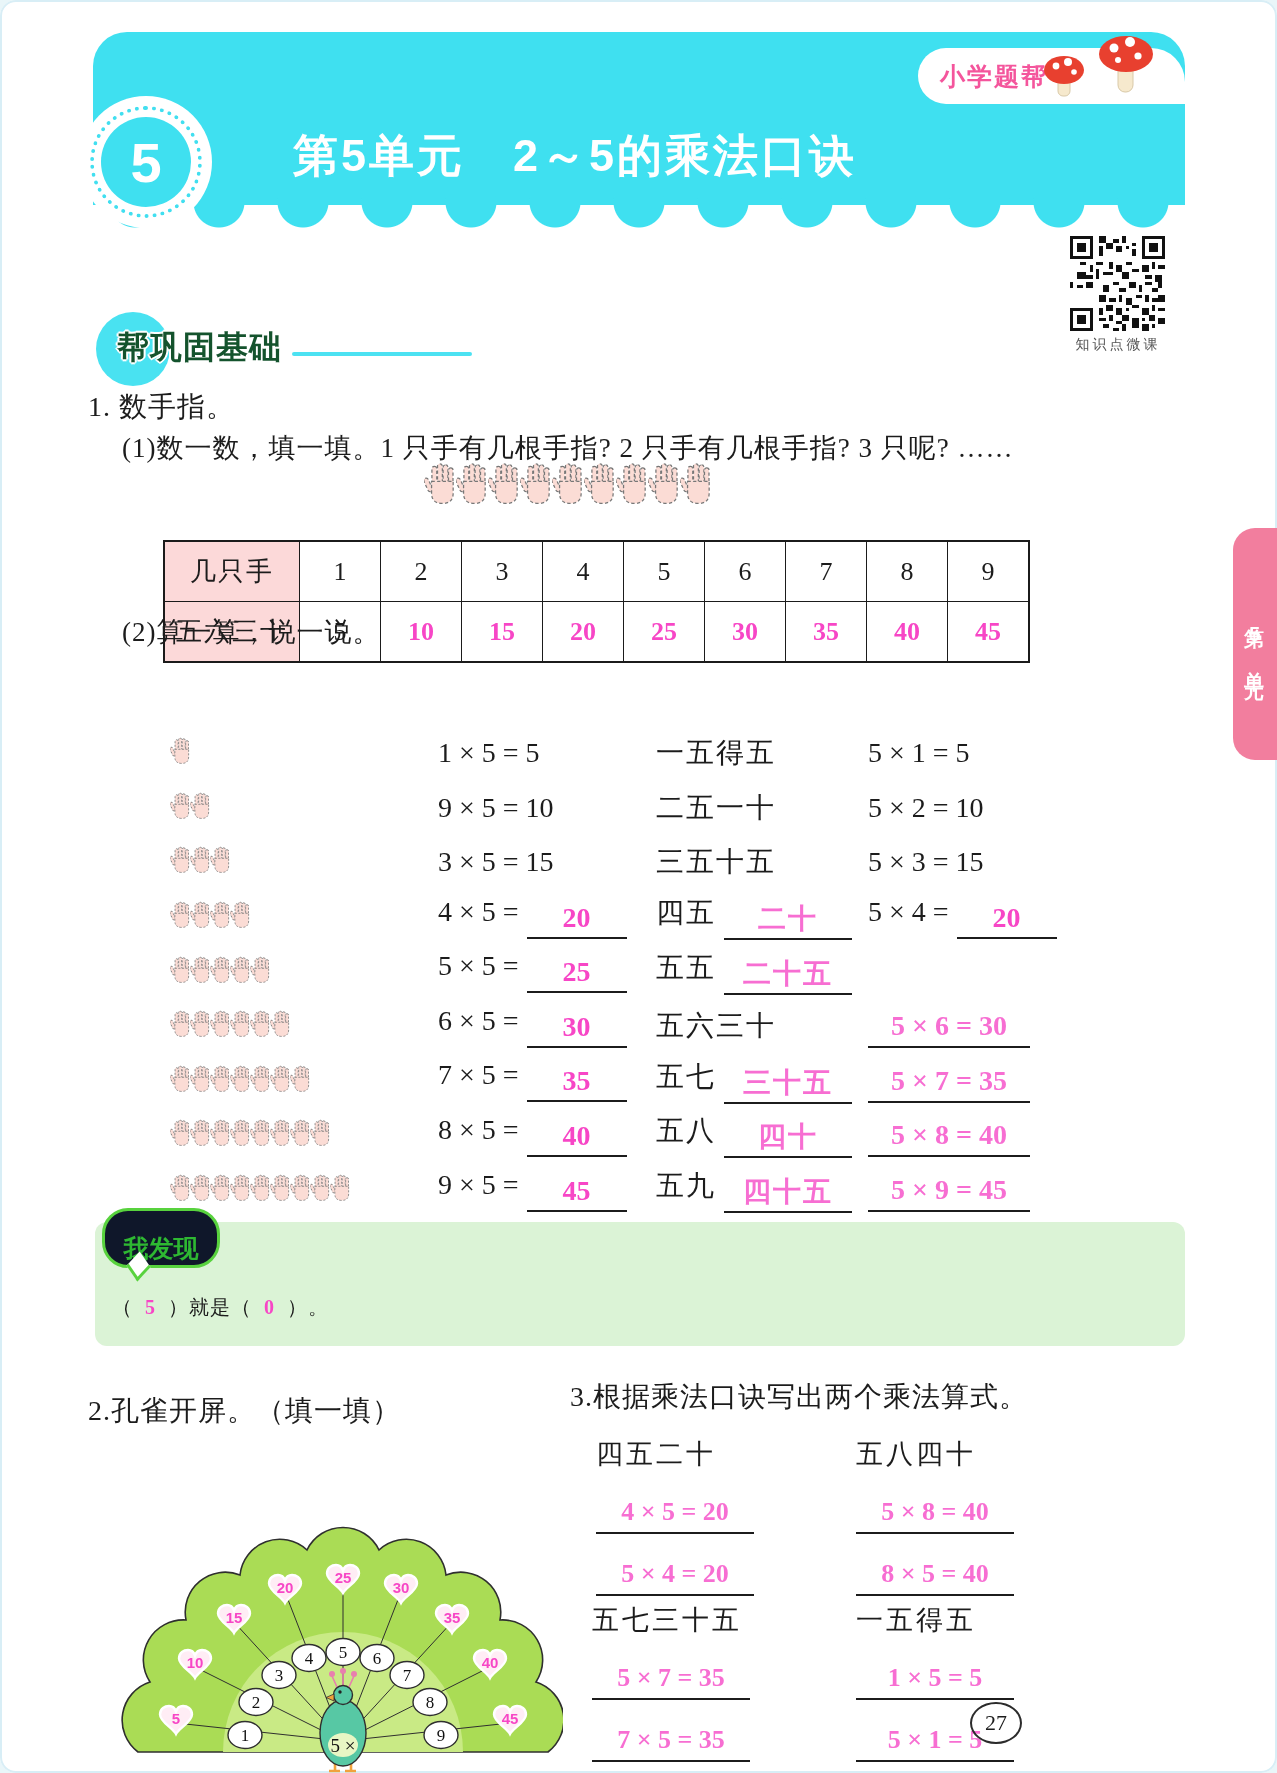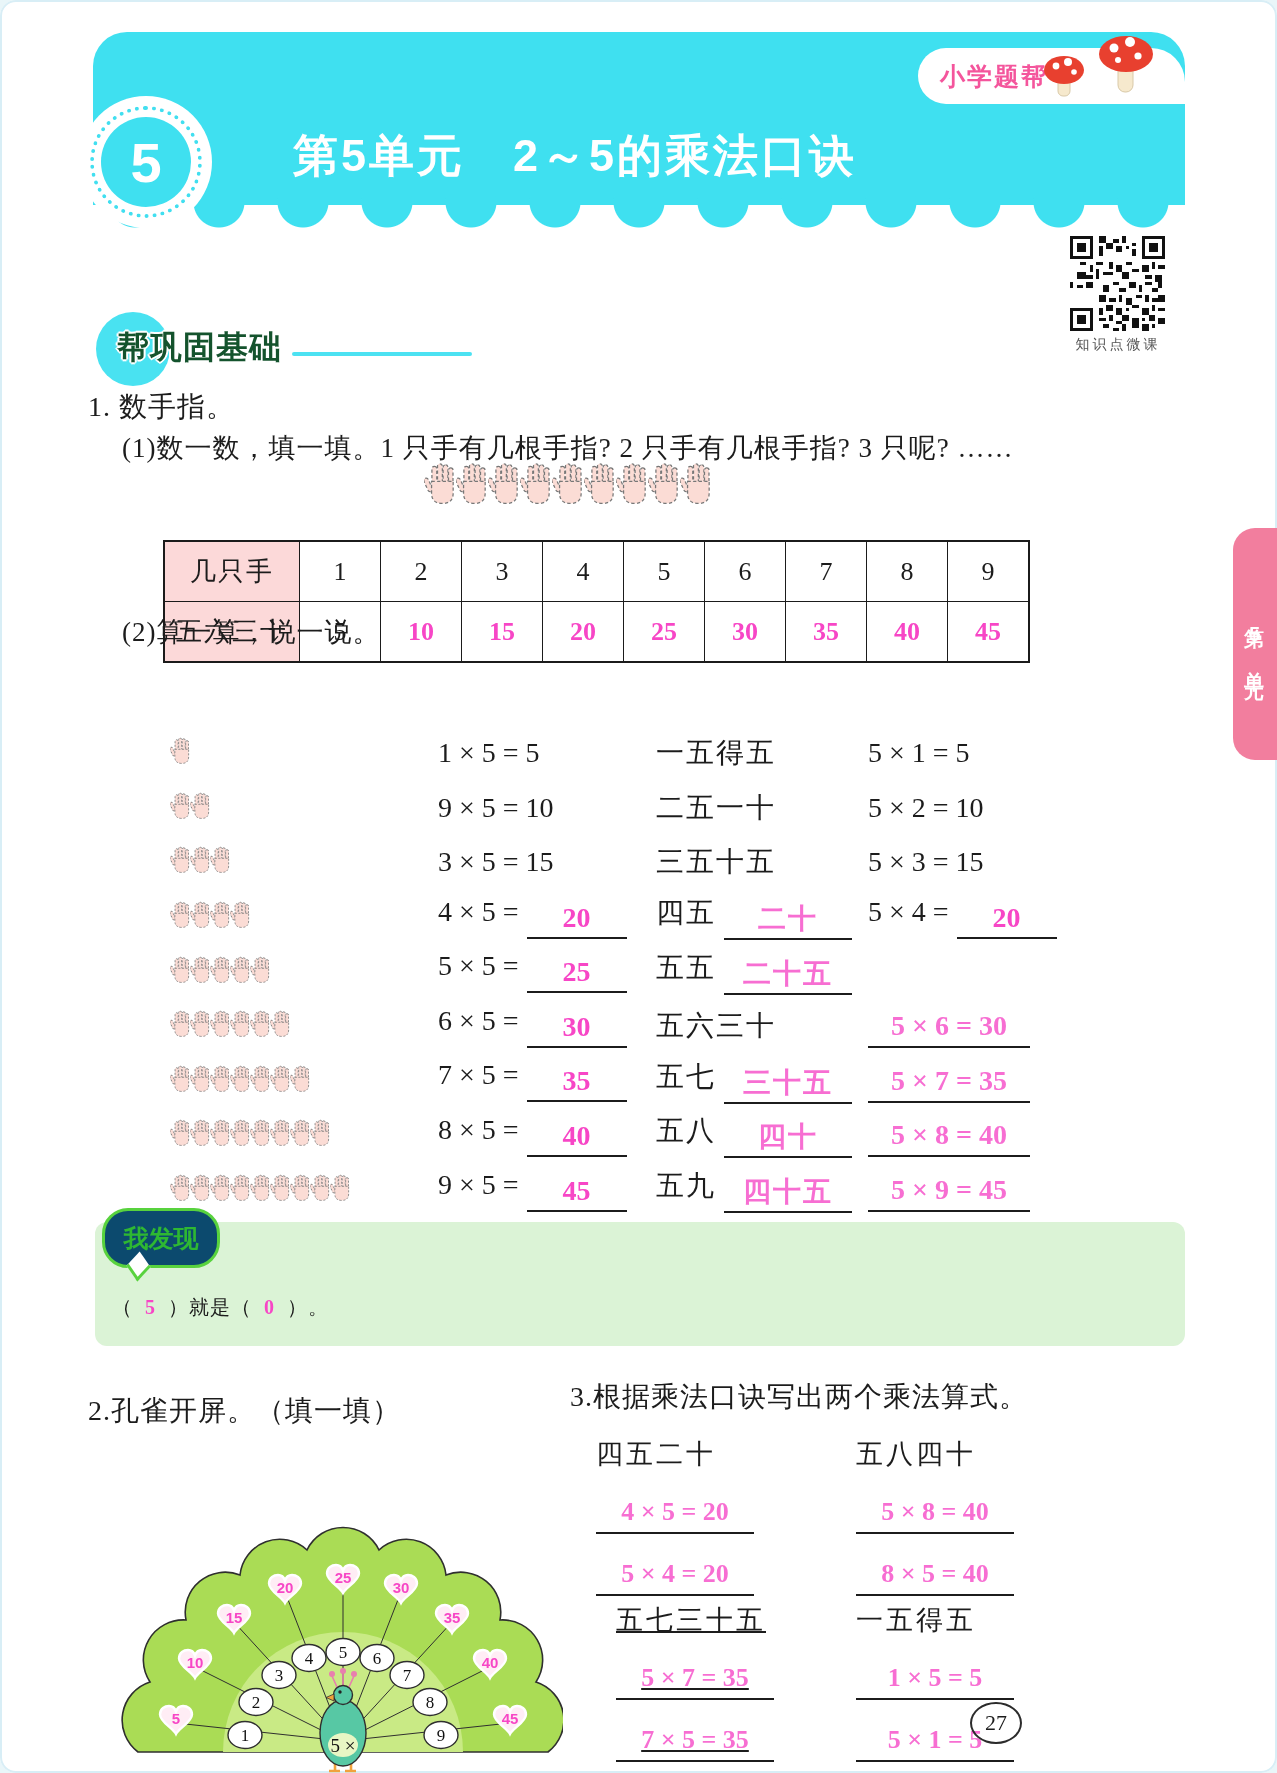--- a/index.html
+++ b/index.html
@@ -69,22 +69,22 @@
         height:36px;line-height:33px;margin-left:8px;vertical-align:-6px;}
   .w100{width:100px;}.w128{width:128px;}
   .blankline{display:inline-block;border-bottom:2.2px solid #1c1c1c;width:162px;text-align:center;
         height:38px;line-height:35px;vertical-align:-6px;}
   .ans{color:#f746c6;font-weight:bold;}
   .ans.mid{color:#f76ed2;}
   .par-ans{padding:0 12px;}
 
   
   .discover{position:absolute;left:95px;top:1222px;width:1090px;height:124px;background:#dbf3d6;border-radius:12px;}
-  .bubble{position:absolute;left:7px;top:-14px;width:112px;height:54px;background:#0c4a6e;
-        border:3.5px solid #58d23e;border-radius:26px;display:flex;align-items:center;justify-content:center;
+  .bubble{position:absolute;left:7px;top:-14px;width:112px;height:54px;background:#0f172a;
+        border:3.5px solid #58d23e;border-radius:26px;display:flex;align-items:flex-end;justify-content:center;
         font-family:"Liberation Sans",sans-serif;font-weight:bold;font-size:25px;color:#2eb832;z-index:1;}
   .bubble::after{content:"";position:absolute;left:24px;bottom:-11px;width:16px;height:16px;background:#fff;
         border-right:3.5px solid #58d23e;border-bottom:3.5px solid #58d23e;transform:rotate(55deg) skewX(12deg);}
   .disc-l1{position:absolute;left:118px;top:24px;font-size:27px;letter-spacing:1px;}
   .disc-l2{position:absolute;left:17px;top:72px;font-size:20px;letter-spacing:1px;}
 
   
   .q3g{position:absolute;width:180px;}
   .q3g .rhyme{font-size:27px;letter-spacing:3px;}
   .ansline{margin-top:12px;width:158px;height:48px;border-bottom:2.4px solid #1c1c1c;
@@ -1020,21 +1020,21 @@
   <div class="q3g" style="left:596px;top:1436px;">
     <div class="rhyme">四五二十</div>
     <div class="ansline">4 × 5 = 20</div>
     <div class="ansline">5 × 4 = 20</div>
   </div>
   <div class="q3g" style="left:856px;top:1436px;">
     <div class="rhyme">五八四十</div>
     <div class="ansline">5 × 8 = 40</div>
     <div class="ansline">8 × 5 = 40</div>
   </div>
-  <div class="q3g" style="left:616px;top:1602px;text-decoration:underline;">
+  <div class="q3g" style="left:592px;top:1602px;">
     <div class="rhyme">五七三十五</div>
     <div class="ansline">5 × 7 = 35</div>
     <div class="ansline">7 × 5 = 35</div>
   </div>
   <div class="q3g" style="left:856px;top:1602px;">
     <div class="rhyme">一五得五</div>
     <div class="ansline">1 × 5 = 5</div>
     <div class="ansline">5 × 1 = 5</div>
   </div>
 

